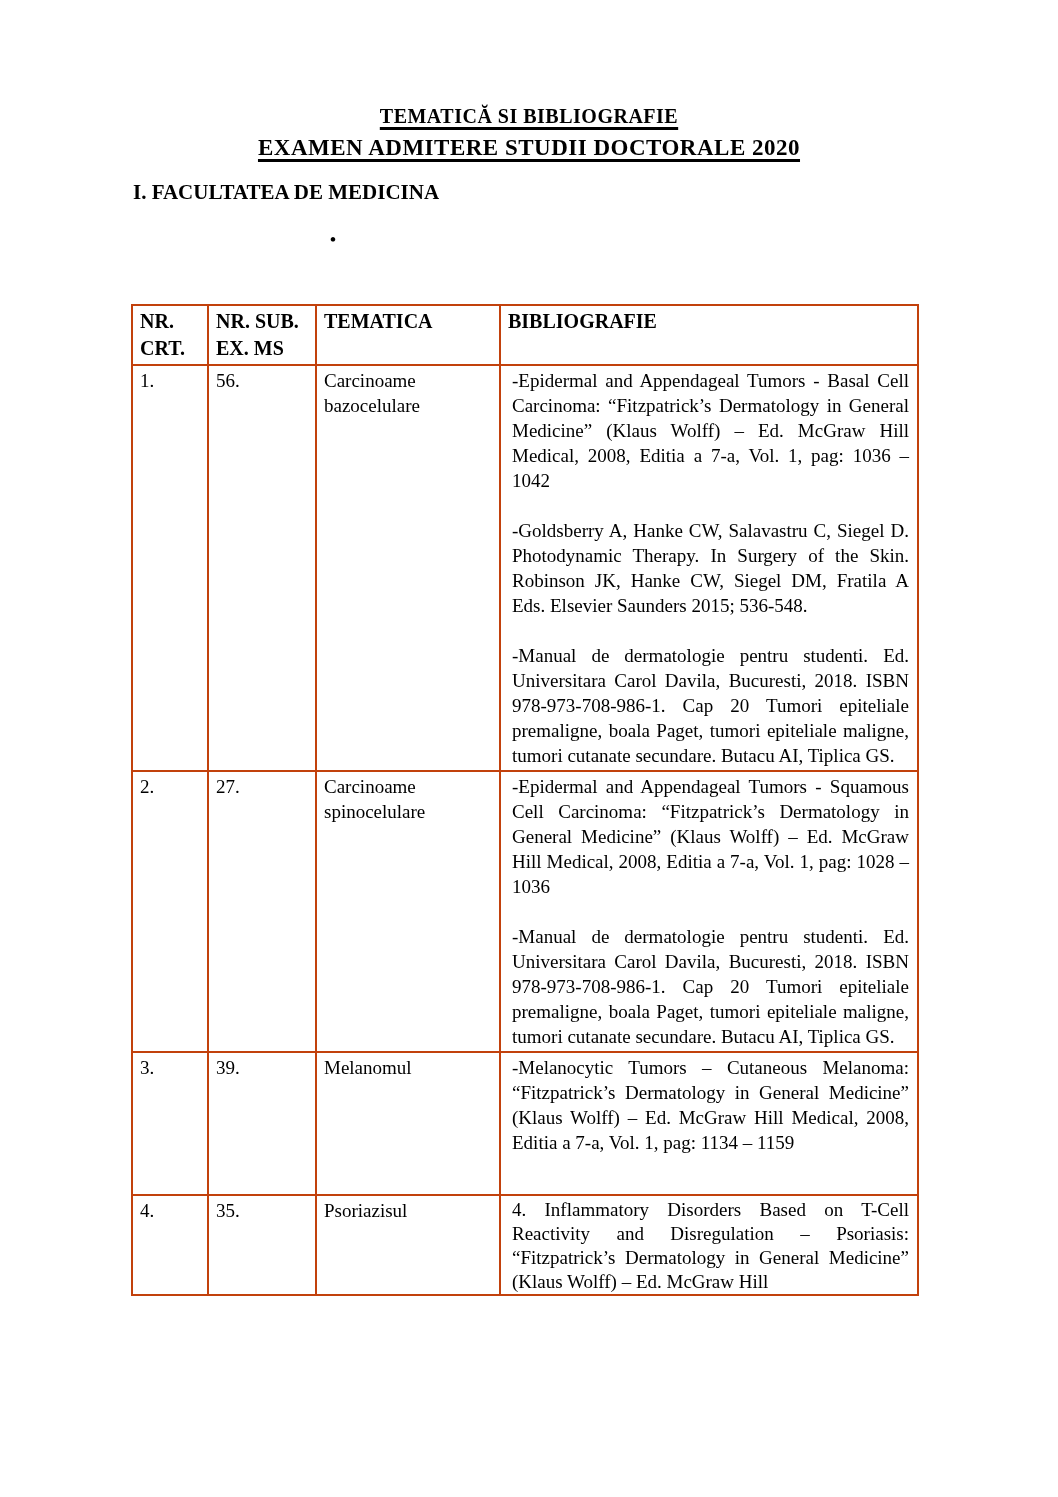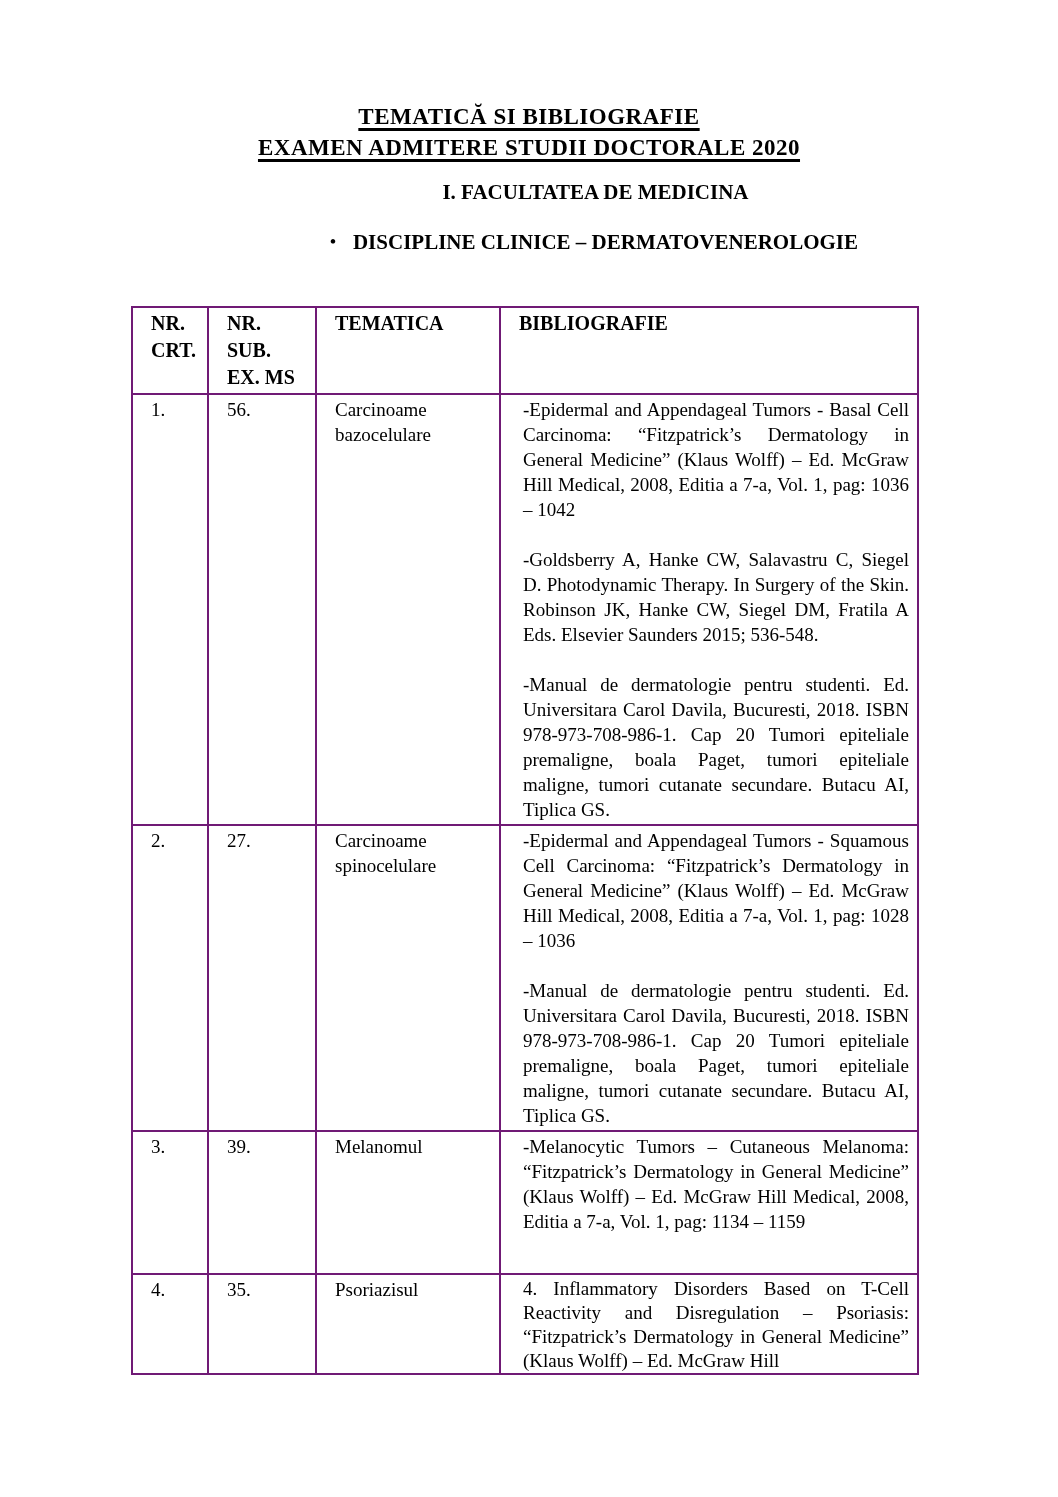--- a/index.html
+++ b/index.html
@@ -10,21 +10,21 @@
     background: #ffffff;
     color: #000000;
     font-family: "Liberation Serif", "DejaVu Serif", serif;
     overflow: hidden;
     box-sizing: border-box;
   }
   .doc-title {
     margin: 0;
     padding-top: 103px;
     text-align: center;
-    font-size: 23px;
+    font-size: 20px;
     line-height: 27px;
     font-weight: bold;
     letter-spacing: 0.5px;
   }
   .doc-title .u, .doc-subtitle .u {
     text-decoration: underline;
     text-decoration-thickness: 3px;
     text-underline-offset: 4px;
   }
   .doc-subtitle {
@@ -33,21 +33,20 @@
     font-size: 23px;
     line-height: 27px;
     font-weight: bold;
     letter-spacing: 0.5px;
   }
   .section-heading {
     margin: 19px 0 0 133px;
     font-size: 21px;
     line-height: 24px;
     font-weight: bold;
-    text-align: center;
   }
   .bullet-line {
     margin: 26px 0 0 330px;
     font-size: 21px;
     line-height: 24px;
     font-weight: bold;
     display: flex;
     align-items: baseline;
   }
   .bullet-glyph {
@@ -55,23 +54,23 @@
     margin-right: 17px;
     transform: translateY(-2px);
   }
   table.doc-table {
     border-collapse: collapse;
     table-layout: fixed;
     margin: 50px 0 0 131px;
     width: 786px;
   }
   .doc-table th, .doc-table td {
-    border: 2px solid #701a75;
+    border: 2px solid #c2410c;
     vertical-align: top;
-    padding: 2px 8px 2px 18px;
+    padding: 2px 8px 2px 7px;
     box-sizing: border-box;
     overflow: hidden;
   }
   .doc-table th {
     font-size: 20px;
     line-height: 27px;
     text-align: left;
     font-weight: bold;
     height: 59px;
   }
@@ -97,21 +96,20 @@
 <div class="page">
 
   <h1 class="doc-title"><span class="u">TEMATICĂ SI BIBLIOGRAFIE</span></h1>
 
   <h2 class="doc-subtitle"><span class="u">EXAMEN ADMITERE STUDII DOCTORALE 2020</span></h2>
 
   <div class="section-heading">I. FACULTATEA DE MEDICINA</div>
 
   <div class="bullet-line">
     <span class="bullet-glyph">•</span>
-    <span>DISCIPLINE CLINICE – DERMATOVENEROLOGIE</span>
   </div>
 
   <table class="doc-table">
     <colgroup>
       <col style="width:76px">
       <col style="width:108px">
       <col style="width:184px">
       <col style="width:418px">
     </colgroup>
     <thead>

